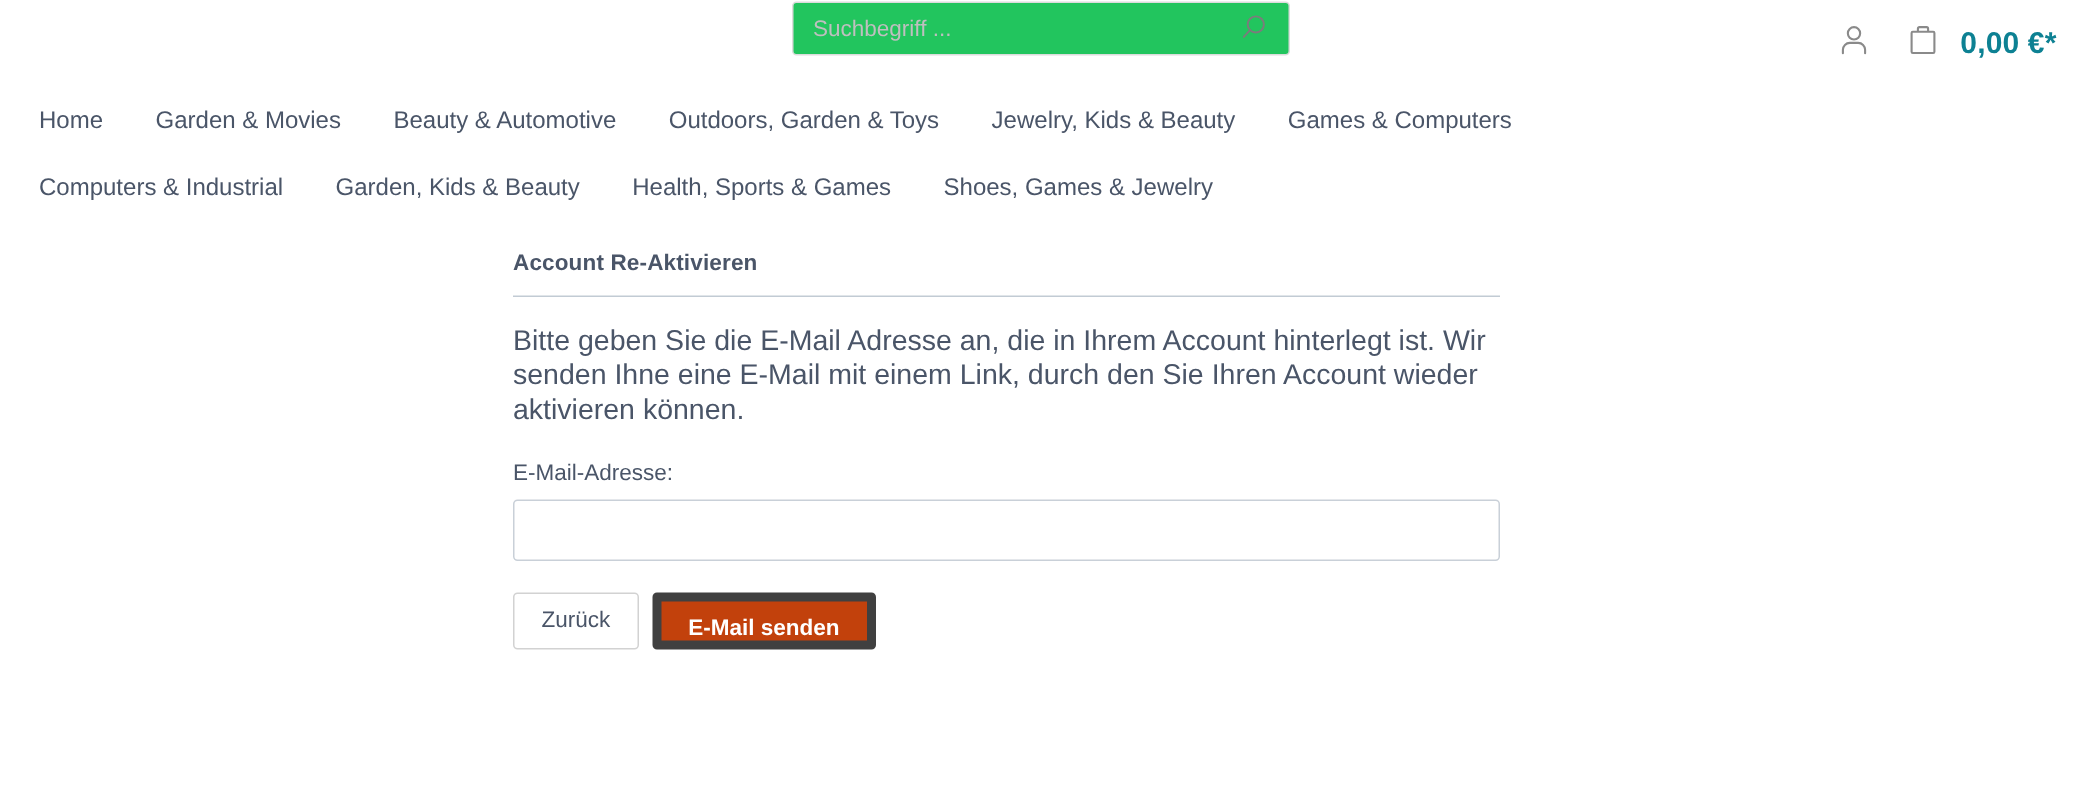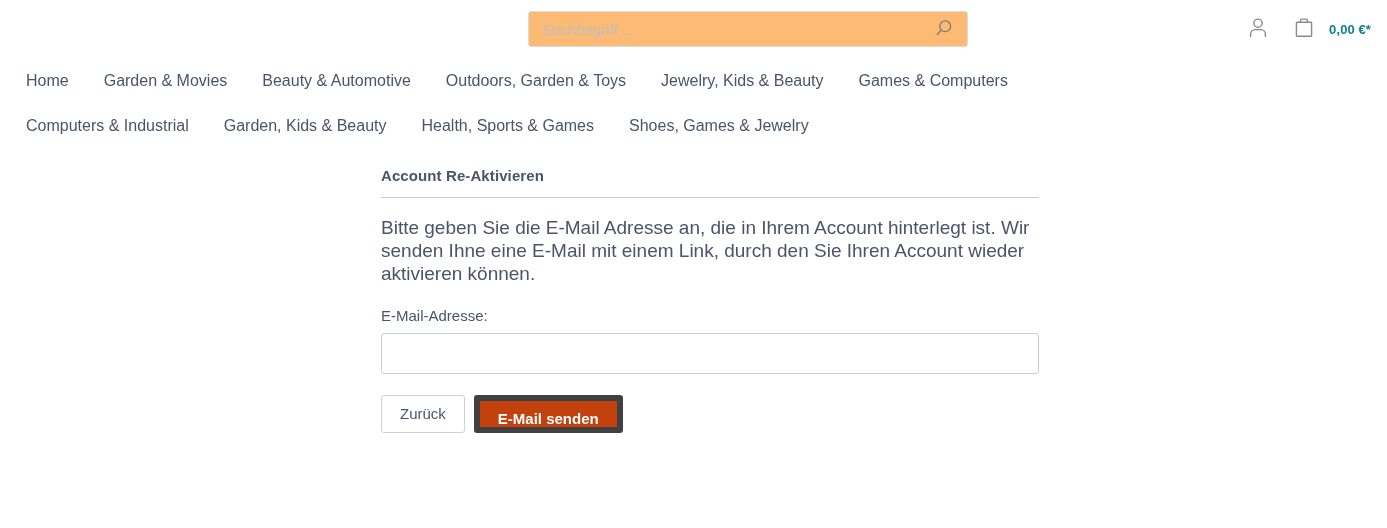--- a/index.html
+++ b/index.html
@@ -39,27 +39,27 @@
     color: #4a4a4a;
   }
   .logo .logo-light {
     font-weight: normal;
     color: #6d6d6d;
   }
 
   .search-wrap {
     position: absolute;
     left: 528px;
-    top: 11px;
-    width: 440px;
+    top: 1px;
+    width: 332px;
     height: 36px;
     box-sizing: border-box;
     border: 1px solid #dcdcdc;
     border-radius: 3px;
-    background: #fdba74;
+    background: #22c55e;
   }
   .search-input {
     position: absolute;
     left: 0;
     top: 0;
     width: 352px;
     height: 34px;
     box-sizing: border-box;
     border: 0;
     outline: none;
@@ -99,21 +99,21 @@
   }
   .action-icon {
     width: 46px;
     height: 38px;
     display: flex;
     align-items: center;
     justify-content: center;
     cursor: pointer;
   }
   .cart-amount {
-    font-size: 13px;
+    font-size: 20px;
     font-weight: bold;
     color: #0d8193;
     margin-left: 2px;
     white-space: nowrap;
     cursor: pointer;
     letter-spacing: 0.1px;
   }
 
   
   .nav {
@@ -136,21 +136,21 @@
     line-height: 45px;
   }
 
   
   .main {
     position: relative;
     margin-top: 19px;
   }
   .panel {
     position: absolute;
-    left: 381px;
+    left: 342px;
     top: 0;
     width: 658px;
   }
   .panel-title {
     font-size: 15px;
     font-weight: bold;
     color: #4a5568;
     margin: 0;
     padding: 0 0 13px 0;
     border-bottom: 1px solid #c2cbd4;

